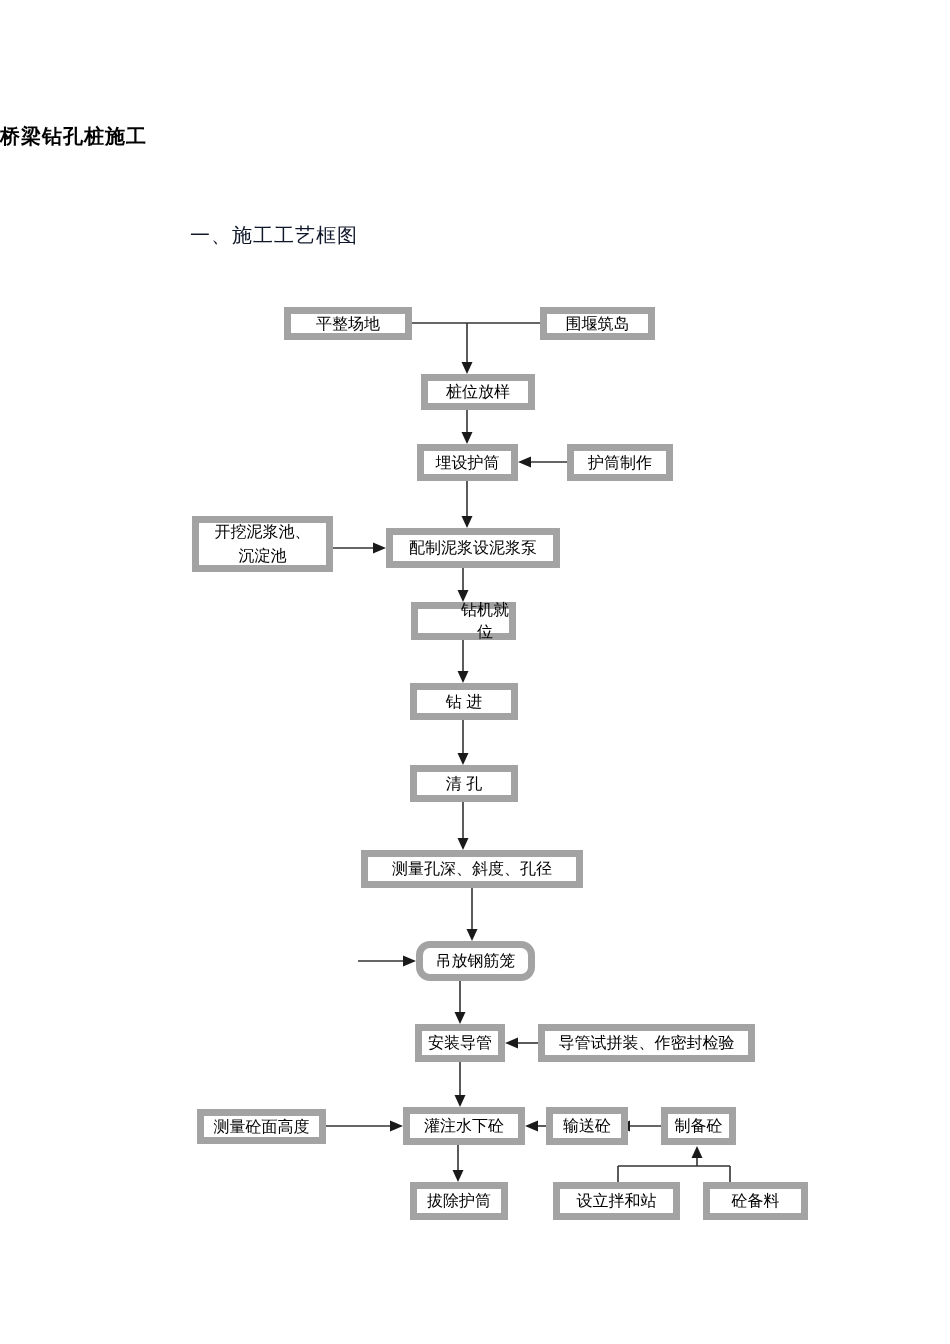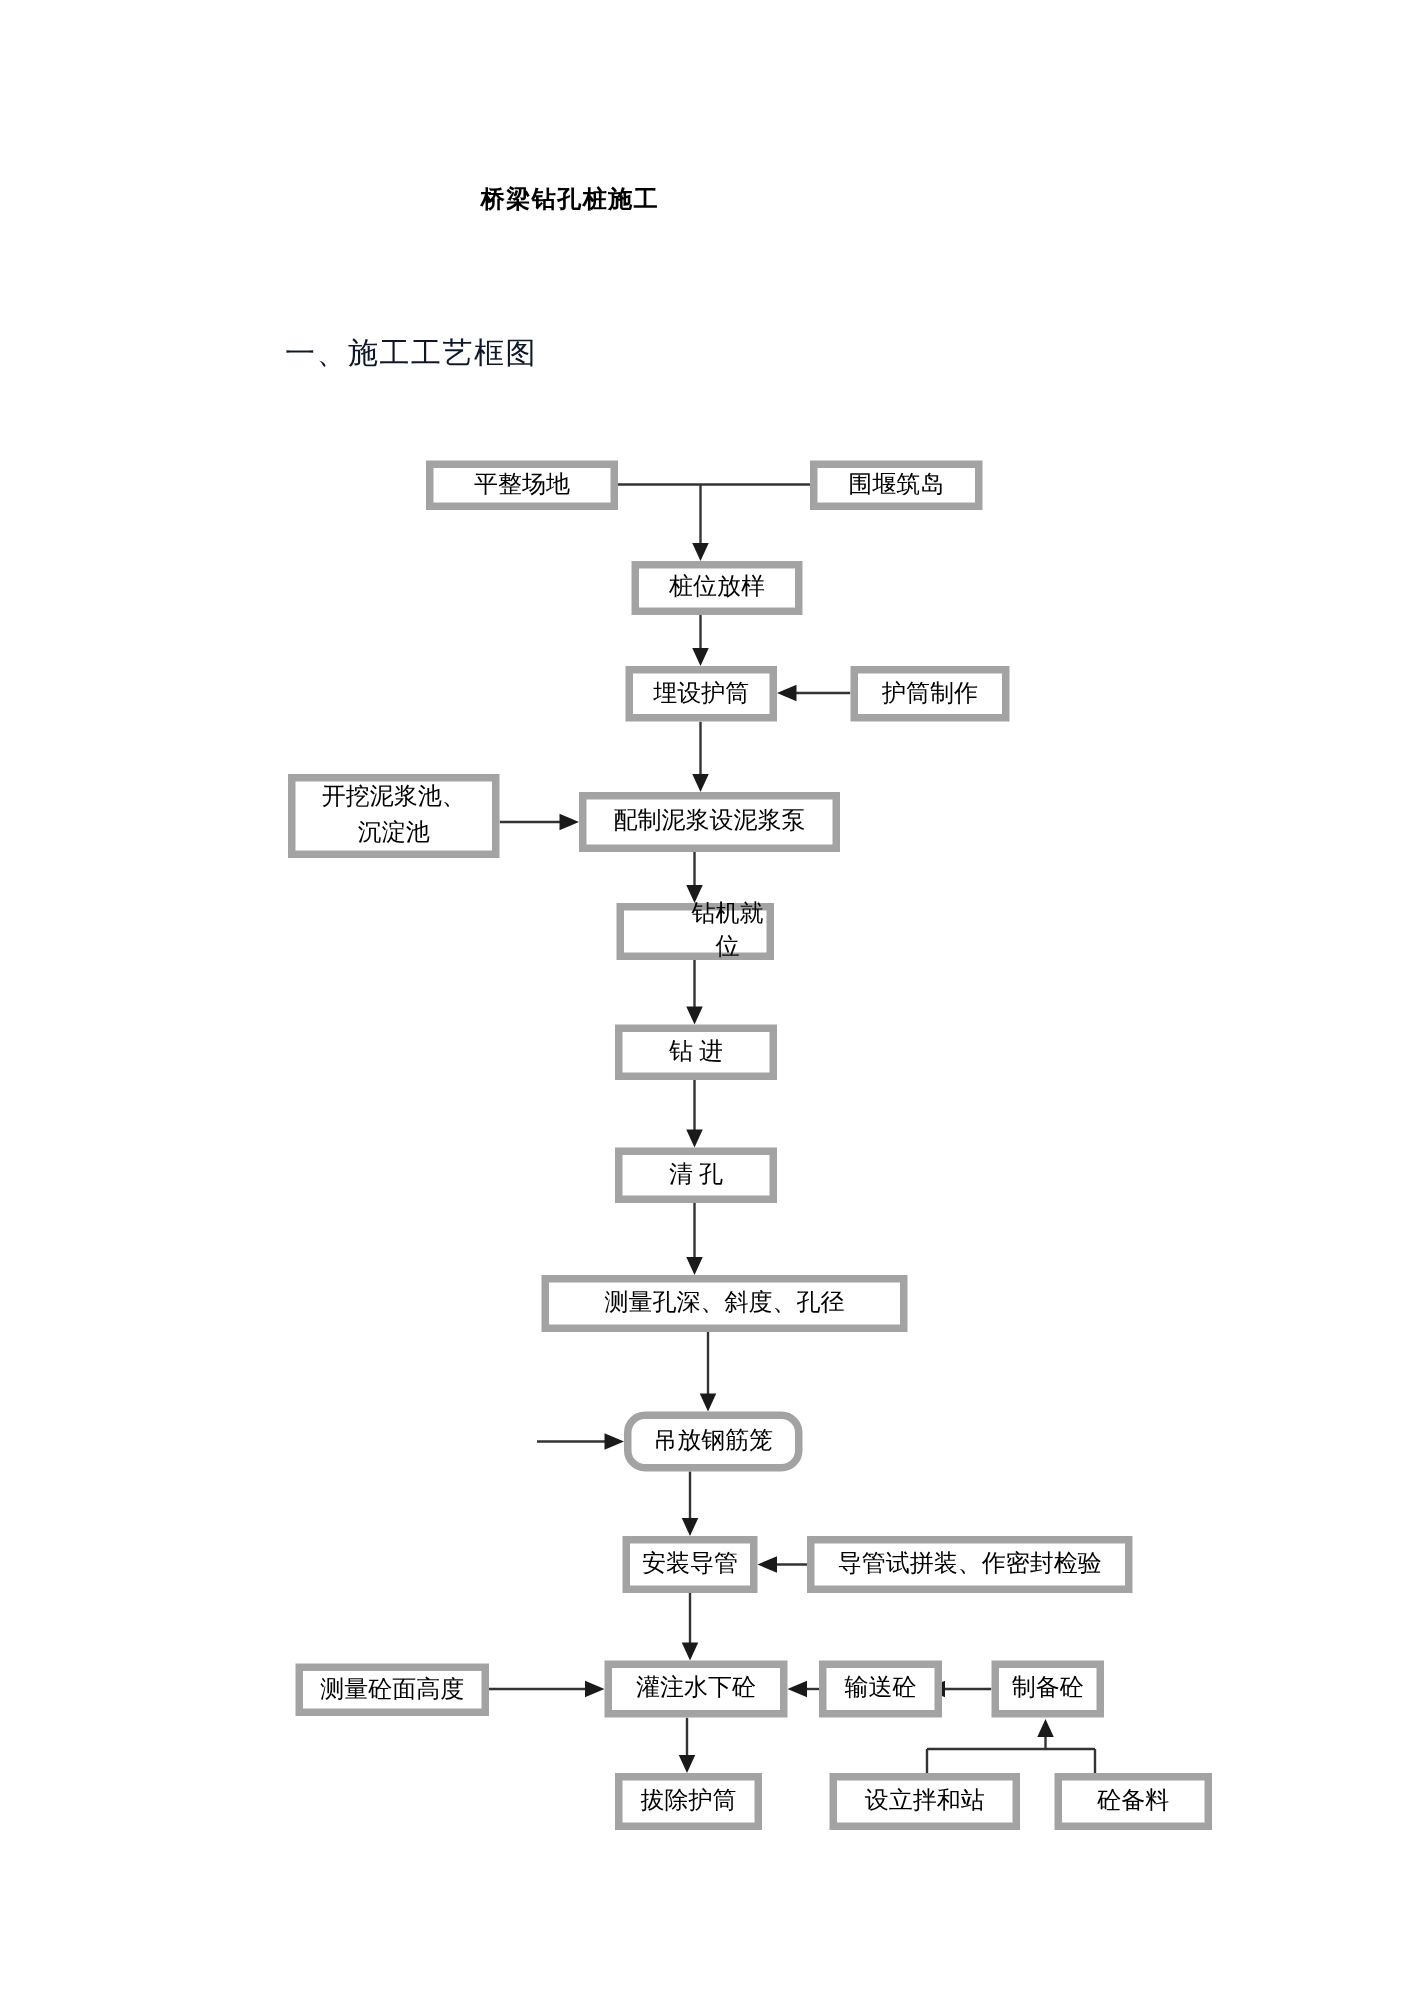--- a/index.html
+++ b/index.html
@@ -16,22 +16,21 @@
     width: 950px;
     height: 1344px;
     background: #ffffff;
     overflow: hidden;
   }
   .doc-title {
     position: absolute;
     left: 0;
     top: 123px;
     width: 760px;
-    text-align: center;
-    font-size: 16px;
+    font-size: 20px;
     font-weight: bold;
     letter-spacing: 1px;
     color: #000;
   }
   .section-heading {
     position: absolute;
     left: 190px;
     top: 222px;
     font-size: 20px;
     font-weight: normal;
@@ -43,27 +42,27 @@
   #flow {
     position: absolute;
     left: 0;
     top: 0;
     width: 950px;
     height: 1344px;
   }
   .node {
     position: absolute;
     box-sizing: border-box;
-    border: 5px solid #a3a3a3;
+    border: 7px solid #a3a3a3;
     background: #ffffff;
     display: flex;
     align-items: center;
     justify-content: center;
     text-align: center;
-    font-family: Liberation Serif, serif;
+    font-family: Liberation Sans, sans-serif;
     font-size: 16px;
     line-height: 1.35;
     color: #000;
     white-space: pre-line;
     z-index: 3;
   }
   .node.spaced {
     letter-spacing: 0px;
   }
   .node.two-line {
@@ -177,21 +176,21 @@
 沉淀池</div>
 
     <div class="node" style="left:386px;  top:528px;  width:174px; height:40px;">配制泥浆设泥浆泵</div>
 
     <div class="node" style="left:411px;  top:602px;  width:105px; height:38px;padding-left:43px;">钻机就位</div>
 
     <div class="node spaced" style="left:410px; top:683px; width:108px; height:37px;">钻    进</div>
 
     <div class="node spaced" style="left:410px; top:765px; width:108px; height:37px;">清    孔</div>
 
-    <div class="node" style="left:361px;  top:850px;  width:244px; height:38px;">测量孔深、斜度、孔径</div>
+    <div class="node" style="left:361px;  top:850px;  width:222px; height:38px;">测量孔深、斜度、孔径</div>
 
 
     <div class="node" style="left:416px;  top:941px;  width:119px; height:40px;border-radius:14px;">吊放钢筋笼</div>
 
     <div class="node" style="left:415px;  top:1024px; width:90px;  height:38px;">安装导管</div>
 
     <div class="node" style="left:538px;  top:1024px; width:217px; height:38px;">导管试拼装、作密封检验</div>
 
     <div class="node" style="left:197px;  top:1109px; width:129px; height:35px;">测量砼面高度</div>
 

